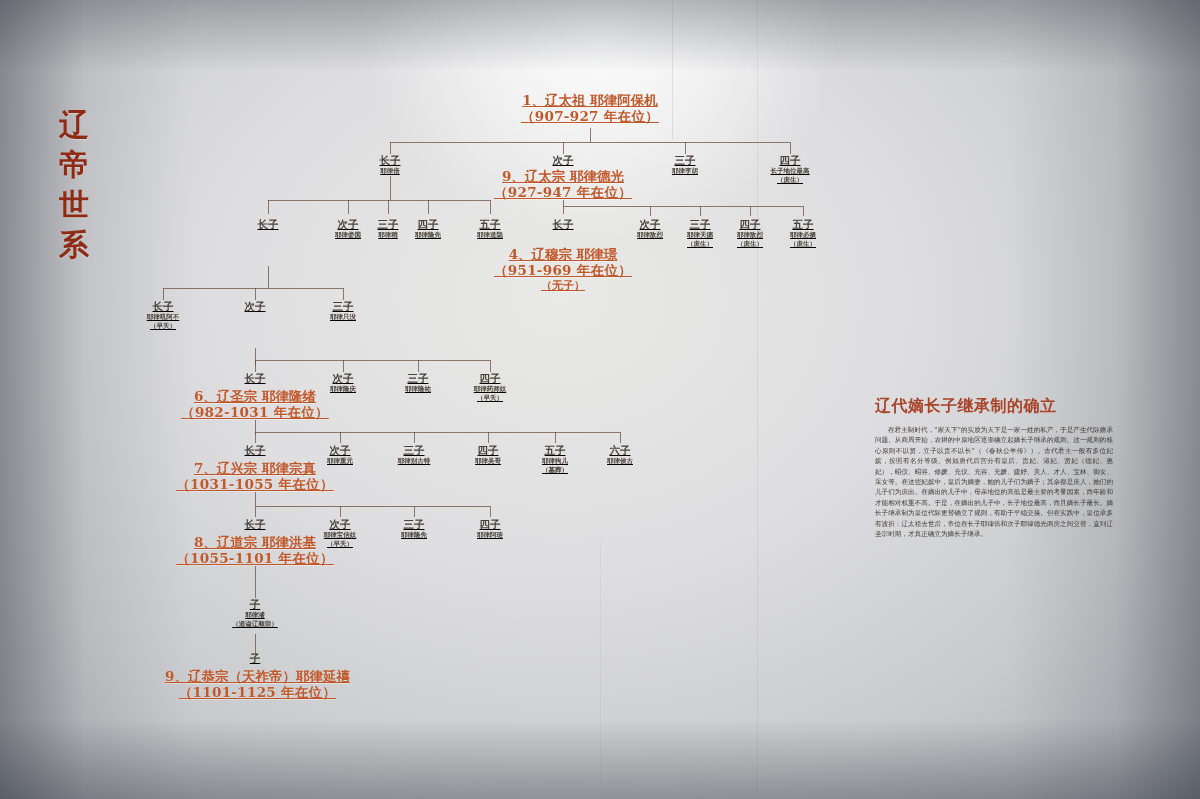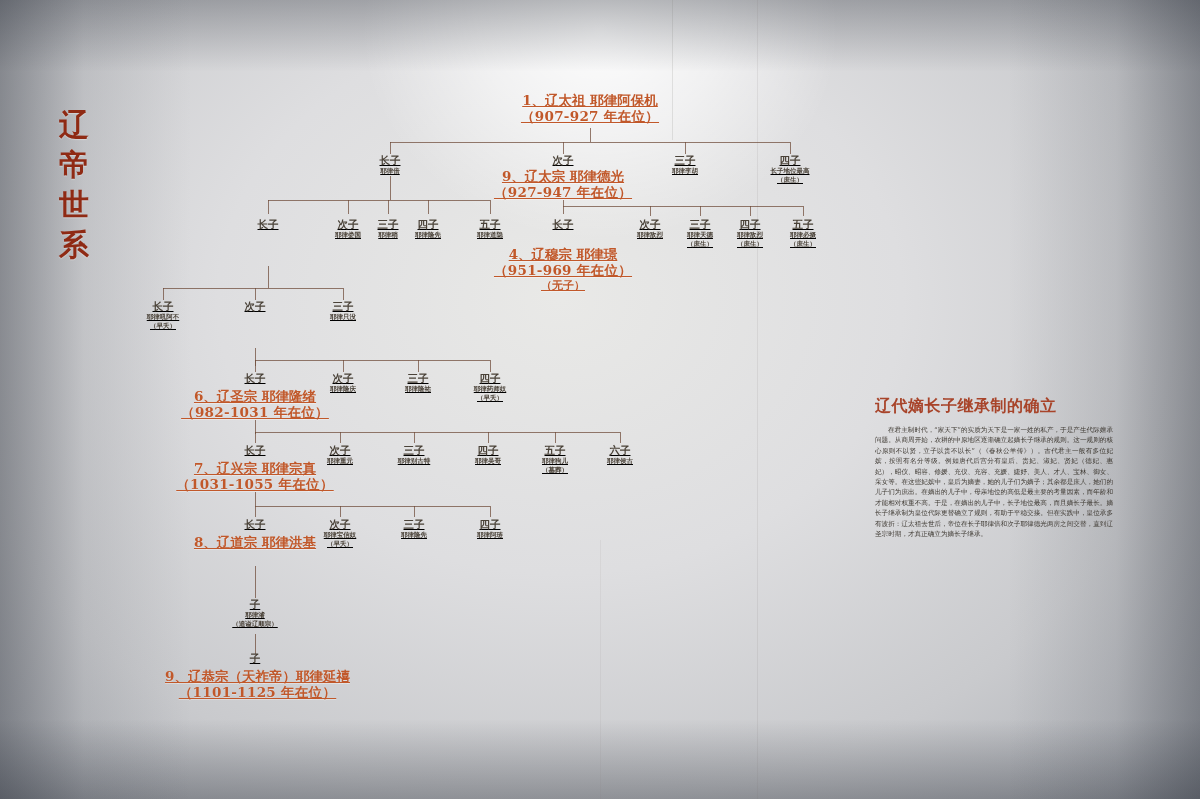--- a/index.html
+++ b/index.html
@@ -280,20 +280,21 @@
   <div class="ln lnv" style="left:255px;top:506px;height:11px;"></div>
   <div class="ln lnv" style="left:340px;top:506px;height:11px;"></div>
   <div class="ln lnv" style="left:414px;top:506px;height:11px;"></div>
   <div class="ln lnv" style="left:490px;top:506px;height:11px;"></div>
 
   <div class="node" style="left:215px;top:518px;width:80px;">
     <div class="rank">长子</div>
   </div>
   <div class="node emp" style="left:135px;top:534px;width:240px;">
     <span>8、辽道宗  耶律洪基</span>
+    <span class="reign">（1055-1101 年在位）</span>
   </div>
 
   <div class="node" style="left:310px;top:518px;width:60px;">
     <div class="rank">次子</div>
     <div class="sub">耶律宝信奴</div>
     <div class="sub paren">（早夭）</div>
   </div>
   <div class="node" style="left:384px;top:518px;width:60px;">
     <div class="rank">三子</div>
     <div class="sub">耶律隆先</div>

